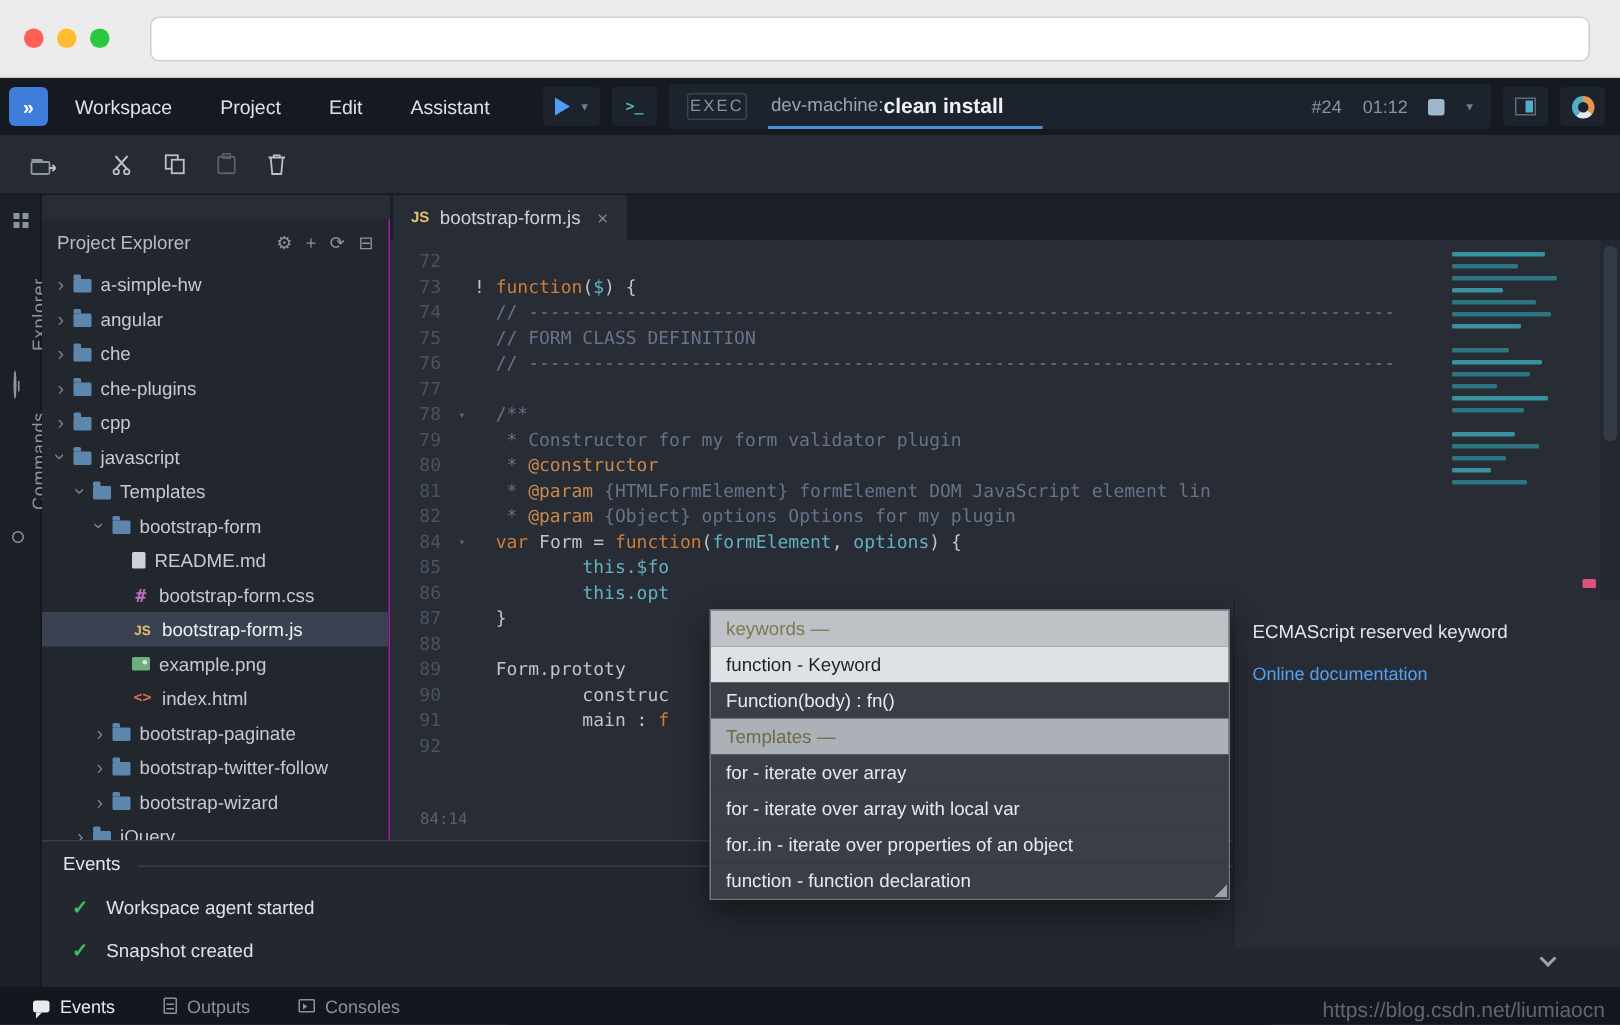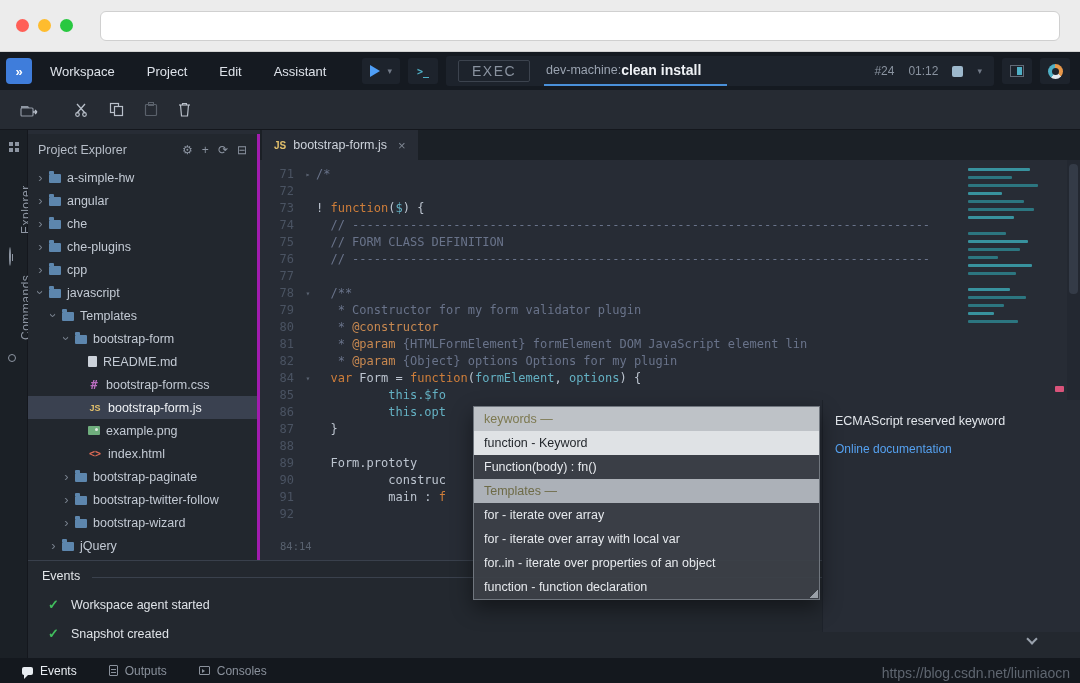--- a/index.html
+++ b/index.html
@@ -19,21 +19,21 @@
   .logo{width:26px;height:26px;border-radius:4px;background:#3f7ddb;color:#fff;display:flex;align-items:center;justify-content:center;font-size:13px;font-weight:bold}
   .menus{display:flex;gap:32px;margin-left:18px}
   .menu-item{color:#dde2e9;font-size:13px;cursor:default}
   .mb-right{display:flex;align-items:center;flex:1;margin-left:36px;gap:8px}
   .run-group{display:flex;align-items:center;gap:7px;height:26px;background:#1d232c;border-radius:3px;padding:0 8px}
   .play-tri{width:0;height:0;border-left:10px solid #4f9ff7;border-top:6px solid transparent;border-bottom:6px solid transparent}
   .caret{color:#717a87;font-size:9px}
   .term-btn{width:30px;height:26px;background:#1d232c;border-radius:3px;display:flex;align-items:center;justify-content:center}
   .term-glyph{color:#4fb0c6;font:bold 10px "DejaVu Sans Mono",monospace}
   .exec-panel{flex:1;display:flex;align-items:center;gap:14px;background:#1d232c;border-radius:3px;height:30px;padding:0 12px}
-  .exec-badge{color:#8a93a0;font-size:14px;letter-spacing:1.5px;border:1px solid #3c434e;border-radius:2px;padding:2px 13px}
+  .exec-badge{color:#8a93a0;font-size:11px;letter-spacing:1.5px;border:1px solid #3c434e;border-radius:2px;padding:2px 1px}
   .machine{display:flex;gap:0;align-items:center;border-bottom:2px solid #4a90d9;padding:6px 26px 6px 2px;margin-right:auto}
   .m-pre{color:#9aa3b0;font-size:12.5px}
   .m-cmd{color:#eef1f5;font-size:14px;font-weight:bold}
   .build,.time{color:#8a93a0;font-size:12px}
   .stop-sq{width:11px;height:11px;background:#9db8cc;border-radius:2px}
   .mb-btn{width:30px;height:26px;background:#1d232c;border-radius:3px;display:flex;align-items:center;justify-content:center}
   .split-ic{width:14px;height:12px;border:1px solid #626a76;position:relative}
   .split-ic::after{content:'';position:absolute;top:1px;right:1px;bottom:1px;width:5px;background:#4fb0c6}
   .donut{width:15px;height:15px;border-radius:50%;background:conic-gradient(#e8984a 0 130deg,#e3e7ec 130deg 215deg,#4fb0c6 215deg 360deg);position:relative}
   .donut::after{content:'';position:absolute;left:4px;top:4px;width:7px;height:7px;border-radius:50%;background:#1d232c}
@@ -47,21 +47,21 @@
   .rail{position:absolute;left:0;top:130px;width:28px;bottom:25px;background:#1b2026;border-right:1px solid #14171d}
   .rail-tab{position:absolute;left:19px;transform:rotate(-90deg);transform-origin:left top;color:#8d95a2;font-size:12px;letter-spacing:.5px;white-space:nowrap}
   .rail-ic{position:absolute;left:9px;color:#8d95a2}
   .grid-ic{width:10px;height:10px;background-image:linear-gradient(#8d95a2,#8d95a2),linear-gradient(#8d95a2,#8d95a2),linear-gradient(#8d95a2,#8d95a2),linear-gradient(#8d95a2,#8d95a2);background-size:4px 4px;background-position:0 0,6px 0,0 6px,6px 6px;background-repeat:no-repeat}
   .fork-ic{width:7px;height:7px;border:1px solid #8d95a2;border-radius:50%;position:relative}
   .fork-ic::after{content:'';position:absolute;left:2px;top:6px;width:1px;height:7px;background:#8d95a2}
   .wrench-ic{width:11px;height:3px;background:#8d95a2;border-radius:2px;transform:rotate(45deg);position:relative}
   .wrench-ic::after{content:'';position:absolute;left:-3px;top:-2px;width:6px;height:6px;border-radius:50%;border:1.5px solid #8d95a2}
 
   
-  .explorer{position:absolute;left:28px;top:134px;width:232px;height:430px;background:#22272e;border-right:3px solid #a21caf}
+  .explorer{position:absolute;left:28px;top:146px;width:232px;height:430px;background:#22272e;border-right:1px solid #a21caf}
   .exp-head{height:32px;display:flex;align-items:center;padding:0 10px}
   .exp-title{color:#b6bdc7;font-size:12.5px;flex:1}
   .exp-icons{display:flex;gap:9px}
   .x-icon{color:#8b93a0;font-size:12px;line-height:1}
   .tree{position:absolute;top:32px;left:0;right:0;bottom:0;overflow:hidden}
   .tree-row{height:23px;display:flex;align-items:center;font-size:12.5px;color:#c3cad4;white-space:nowrap}
   .tree-row.sel{background:#3a4150;color:#eef1f5}
   .chev{width:13px;flex:none;color:#78818d;font-size:13px;display:flex;justify-content:center}
   .chev.open{transform:rotate(90deg)}
   .chev-sp{width:13px;flex:none}
@@ -335,25 +335,20 @@
     <div class="tab">
       <span class="js-badge">JS</span>
       <span class="tab-title">bootstrap-form.js</span>
       <span class="tab-close">×</span>
     </div>
   </div>
 
   <div class="editor">
     <div class="code">
         <div class="cl">
-          <span class="ln">71</span>
-          <span class="fold">▸</span>
-          <span class="ct"><span class="s-cmt">/*</span></span>
-        </div>
-        <div class="cl">
           <span class="ln">72</span>
           <span class="fold"></span>
           <span class="ct"></span>
         </div>
         <div class="cl">
           <span class="ln">73</span>
           <span class="fold"></span>
           <span class="ct"><span class="s-pln">! </span><span class="s-kw">function</span><span class="s-pln">(</span><span class="s-idn">$</span><span class="s-pln">) {</span></span>
         </div>
         <div class="cl">

